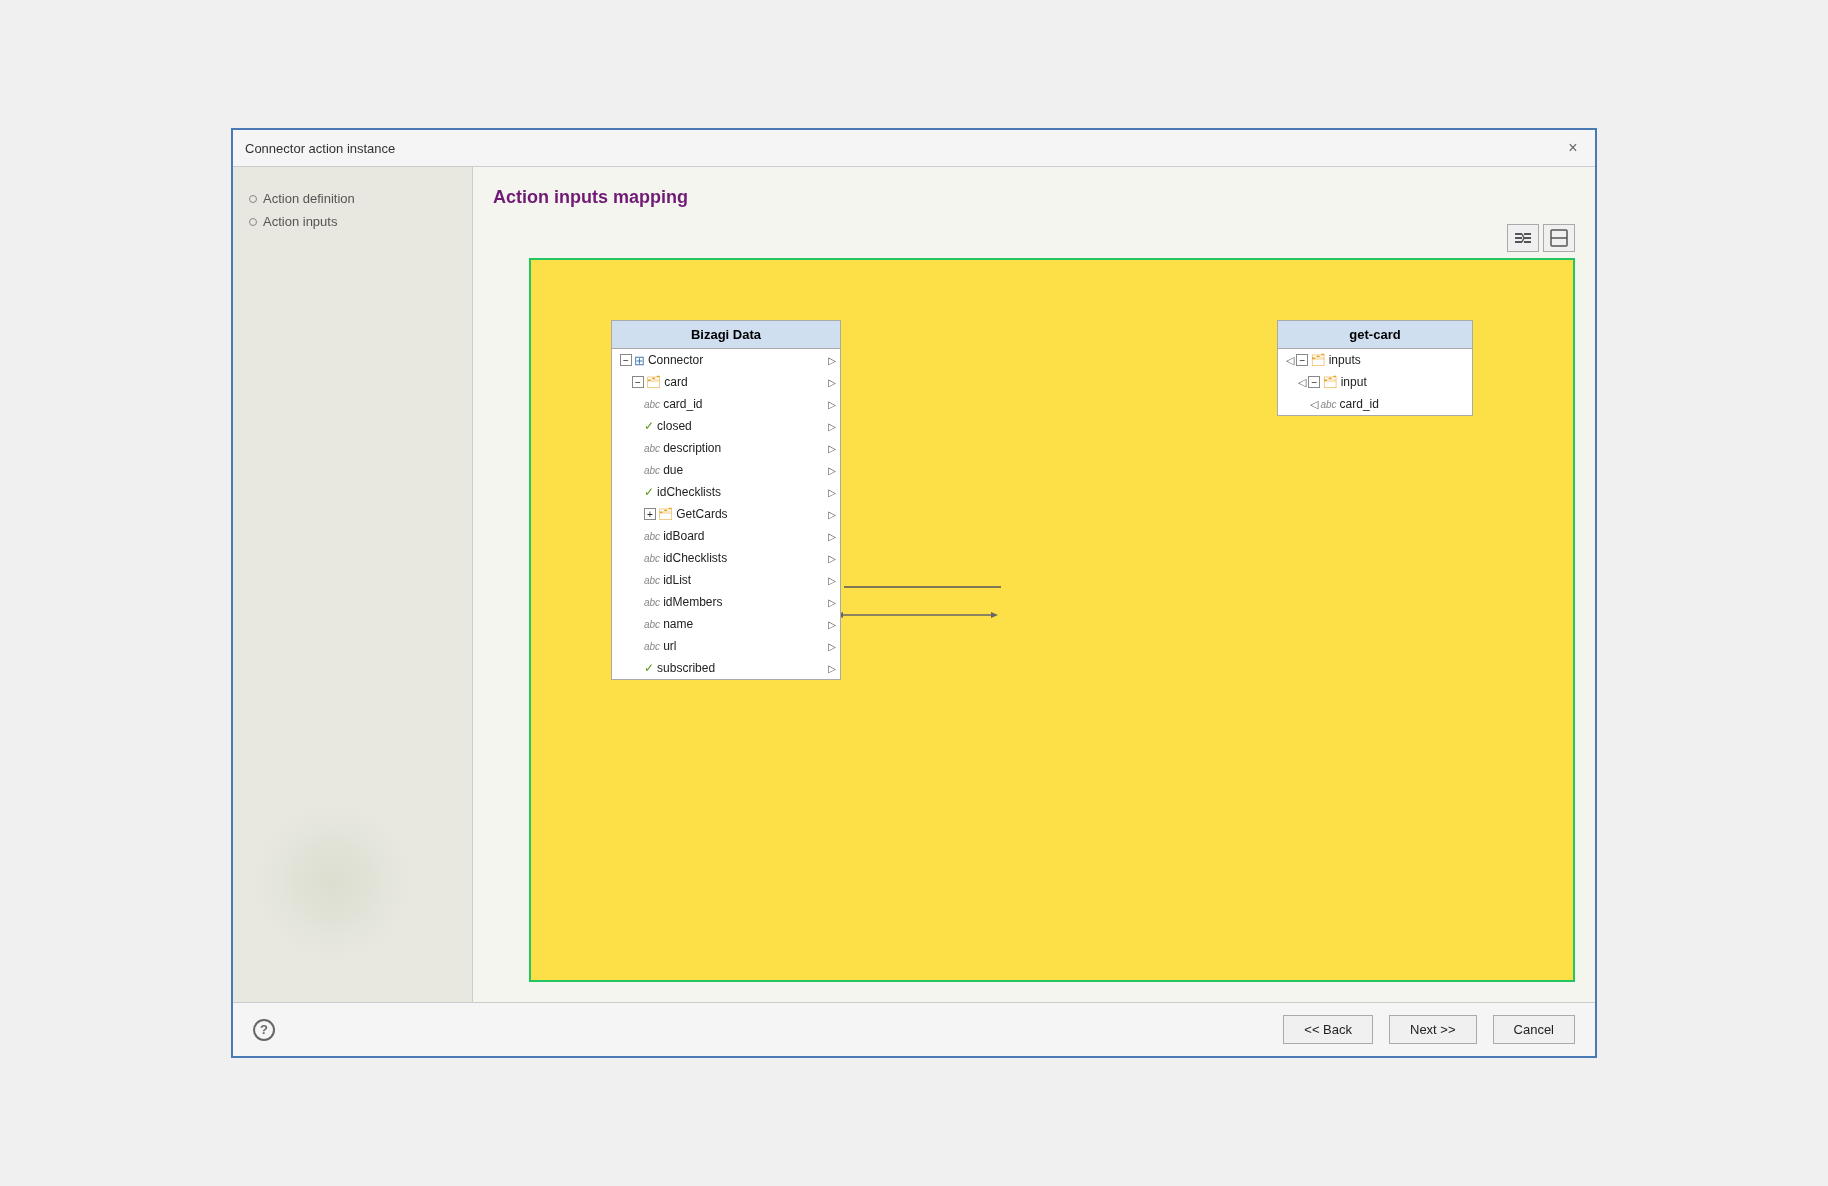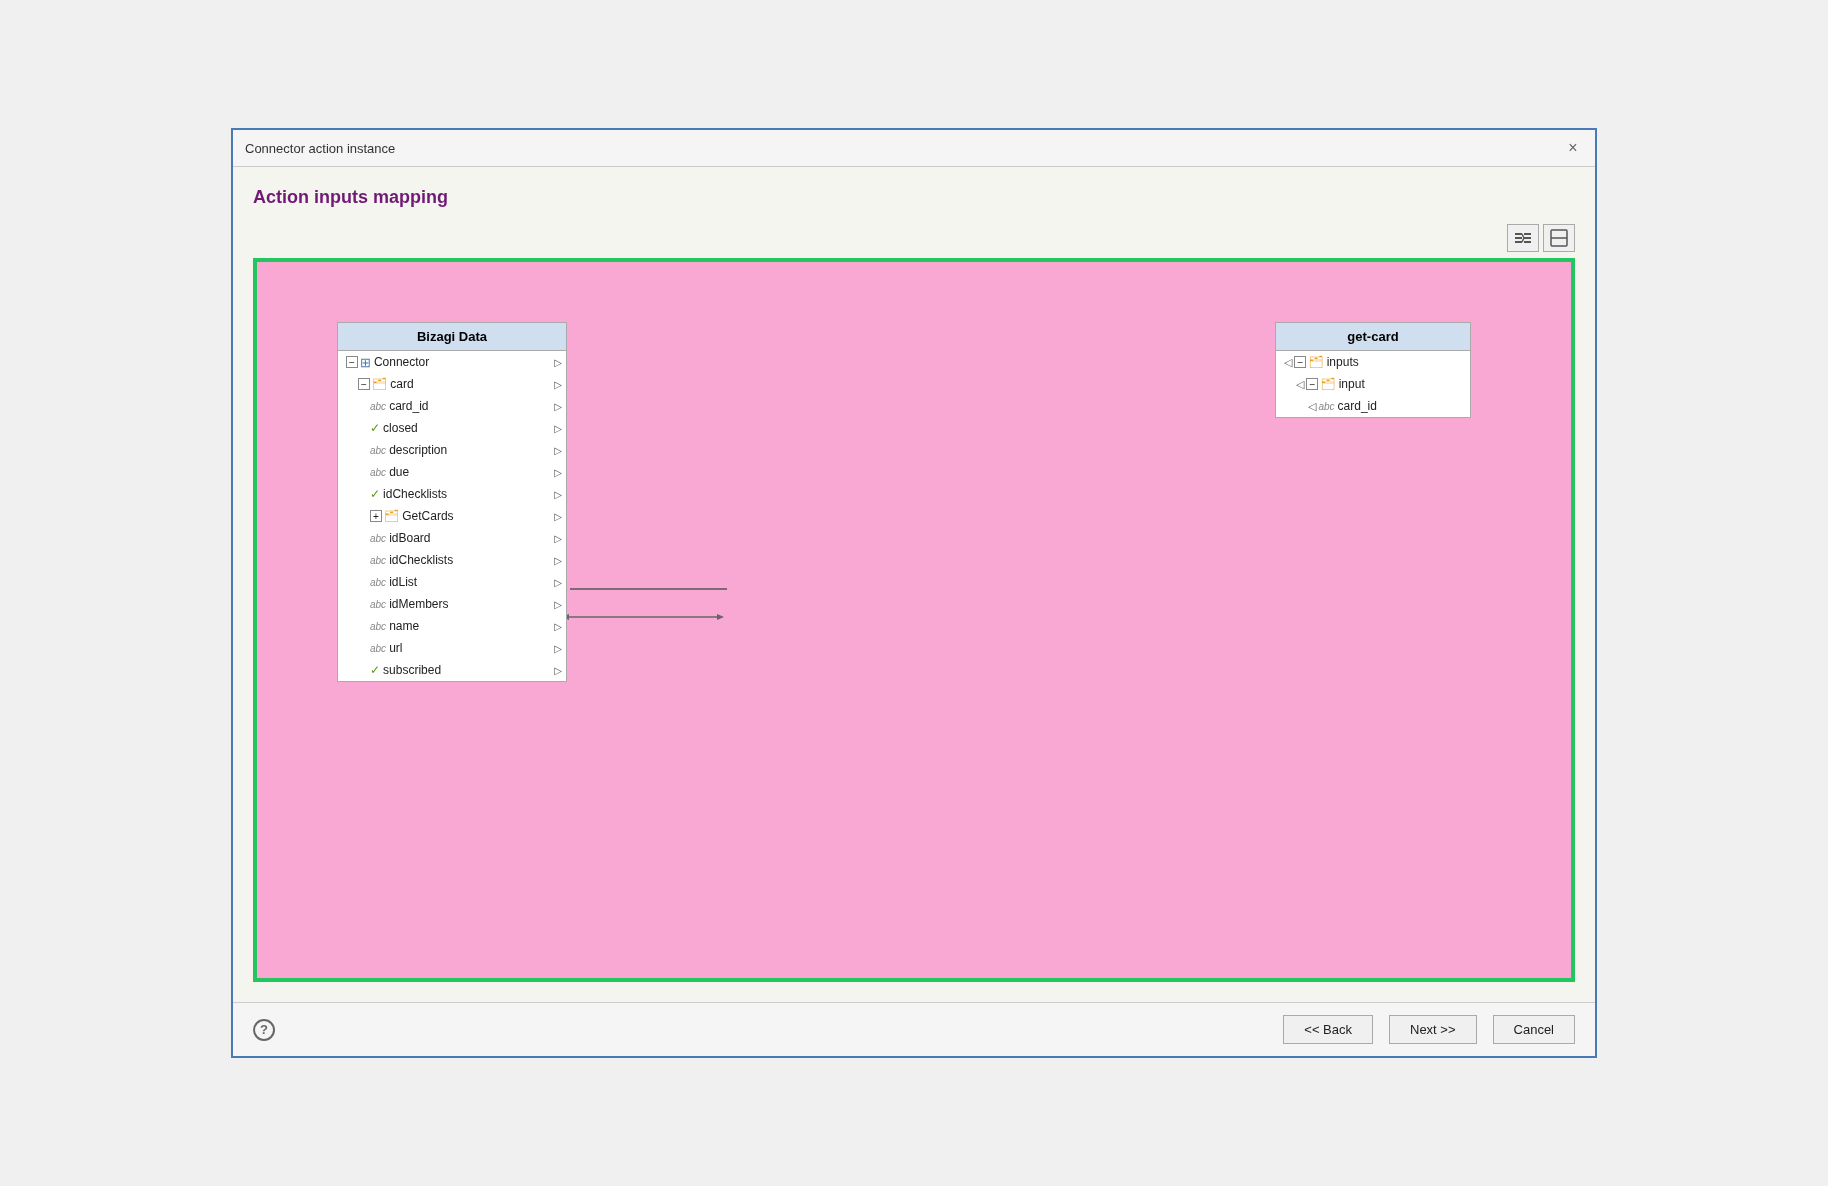--- a/index.html
+++ b/index.html
@@ -107,24 +107,25 @@
       border: 1px solid #aaa;
       background: #f0f0f0;
       cursor: pointer;
       display: flex;
       align-items: center;
       justify-content: center;
       font-size: 14px;
     }
     .mapping-area {
       flex: 1;
-      border: 4px solid #22c55e;
-      background: #f9a8d4;
+      border: 2px solid #22c55e;
+      background: #fde047;
       position: relative;
       overflow: hidden;
+      margin-left: 36px;
     }
     .mapping-canvas {
       position: relative;
       width: 100%;
       height: 100%;
     }
     
     .data-panel {
       position: absolute;
       left: 80px;
@@ -234,20 +235,30 @@
 
 <div class="dialog">
 
   <div class="title-bar">
     <span class="title-bar-text">Connector action instance</span>
     <span class="close-btn">×</span>
   </div>
 
   <div class="body">
 
+    <div class="sidebar">
+      <div class="sidebar-item">
+        <span class="dot"></span>
+        <span>Action definition</span>
+      </div>
+      <div class="sidebar-item">
+        <span class="dot"></span>
+        <span>Action inputs</span>
+      </div>
+    </div>
 
     <div class="main">
       <div class="main-title">Action inputs mapping</div>
 
       <div class="toolbar">
         <button class="toolbar-btn" title="Auto map">
           <svg width="18" height="18" viewBox="0 0 18 18" fill="none" xmlns="http://www.w3.org/2000/svg">
             <rect x="1" y="4" width="7" height="2" fill="#555"></rect>
             <rect x="1" y="8" width="7" height="2" fill="#555"></rect>
             <rect x="1" y="12" width="7" height="2" fill="#555"></rect>

